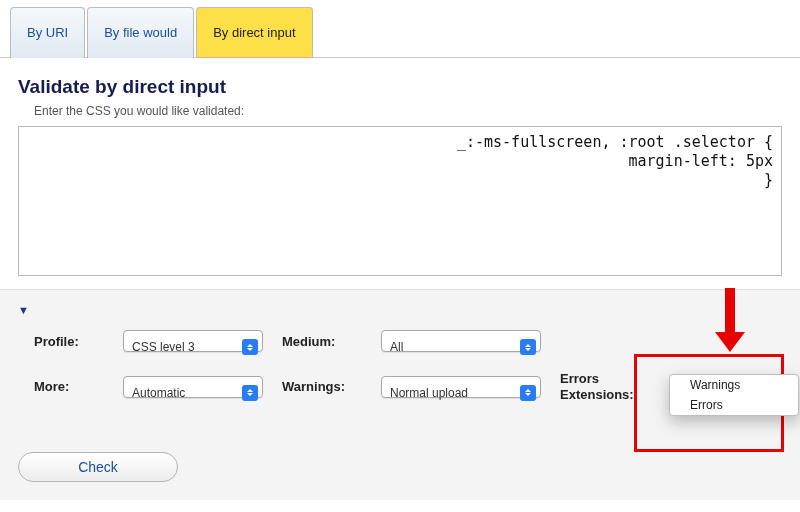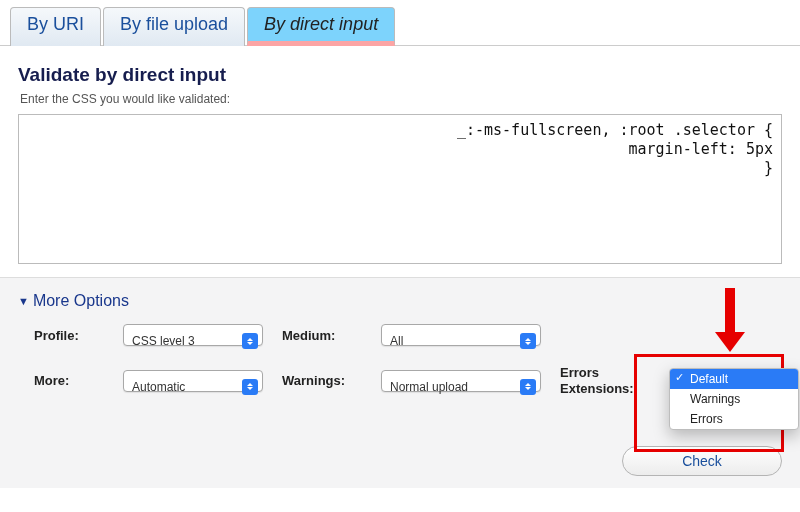--- a/index.html
+++ b/index.html
@@ -15,52 +15,51 @@
     position: relative;
   }
   .tabs {
     padding: 6px 10px 0 10px;
     display: flex;
     gap: 2px;
     border-bottom: 1px solid #ccc;
     background: #fff;
   }
   .tab {
-    padding: 6px 16px;
+    padding: 17px 16px;
     border: 1px solid #bbb;
     border-bottom: none;
     border-radius: 4px 4px 0 0;
     background: linear-gradient(#f5f8fb, #e0e9f2);
     color: #1a4f9c;
-    font-size: 18px;
+    font-size: 13px;
     cursor: pointer;
     position: relative;
     top: 1px;
   }
   .tab.active {
-    background: #7dd3fc;
+    background: #fde047;
     color: #222;
-    border-bottom: 5px solid #fca5a5;
-    font-style: italic;
+    border-bottom: 1px solid #fca5a5;
   }
   .panel {
     padding: 18px 18px 10px 18px;
     background: #fff;
     border-bottom: 1px solid #ddd;
   }
   .panel h2 {
     font-size: 19px;
     font-weight: 700;
     color: #161d4e;
     margin: 0 0 6px 0;
   }
   .panel .instr {
     font-size: 12px;
     color: #555;
-    margin: 0 0 8px 2px;
+    margin: 0 0 8px 16px;
   }
   textarea.cssinput {
     width: 100%;
     height: 150px;
     font-family: Menlo, Consolas, monospace;
     font-size: 15px;
     padding: 6px 8px;
     border: 1px solid #bbb;
     resize: none;
     line-height: 1.25;
@@ -163,21 +162,21 @@
     color: #fff;
   }
 
   .vendor-cell {
     position: relative;
     height: 22px;
   }
 
   .check-row {
     display: flex;
-    justify-content: flex-end;
+    justify-content: flex-start;
     margin-top: 50px;
   }
   .check-btn {
     width: 160px;
     height: 30px;
     border-radius: 16px;
     border: 1px solid #b4b4b4;
     background: linear-gradient(#ffffff, #ececec);
     color: #1a4f9c;
     font-size: 14px;
@@ -218,36 +217,35 @@
     border-left: 15px solid transparent;
     border-right: 15px solid transparent;
     border-top: 20px solid #e60000;
   }
 </style>
 </head>
 <body>
 
 <div class="tabs">
   <div class="tab">By URI</div>
-  <div class="tab">By file upload</div>
+  <div class="tab">By file would</div>
   <div class="tab active">By direct input</div>
 </div>
 
 <div class="panel">
   <h2>Validate by direct input</h2>
   <p class="instr">Enter the CSS you would like validated:</p>
   <textarea class="cssinput" style="">_:-ms-fullscreen, :root .selector {
   margin-left: 5px
 }</textarea>
 </div>
 
 <div class="more-opts">
   <div class="more-h">
     <span class="tri">▼</span>
-    <span>More Options</span>
   </div>
 
   <div class="opts-grid">
 
     <div class="label">Profile:</div>
     <div class="select">
       <span>CSS level 3</span>
       <span class="cap">
           <span class="up"></span>
           <span class="dn"></span>
@@ -287,21 +285,20 @@
     <div class="label" style="line-height:1.2">Errors Extensions:</div>
     <div class="vendor-cell">
       <div class="select" style="visibility:hidden">
         <span>Default</span>
         <span class="cap">
             <span class="up"></span>
             <span class="dn"></span>
           </span>
       </div>
       <div class="dropdown-open">
-        <div class="opt sel">Default</div>
         <div class="opt">Warnings</div>
         <div class="opt">Errors</div>
       </div>
     </div>
   </div>
 
   <div class="check-row">
     <button class="check-btn">Check</button>
   </div>
 </div>

